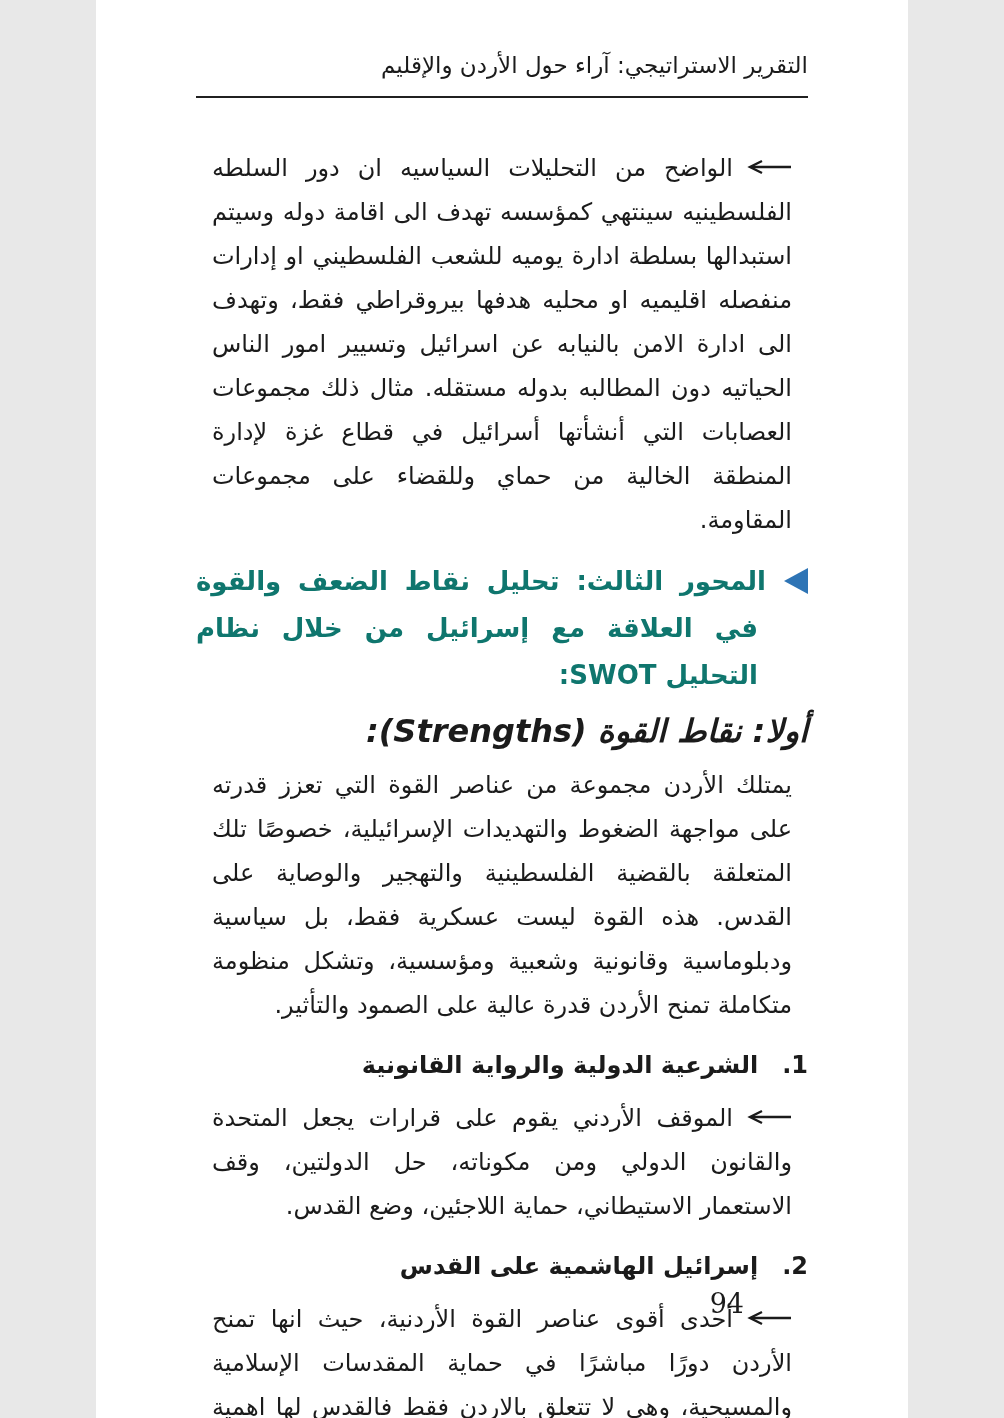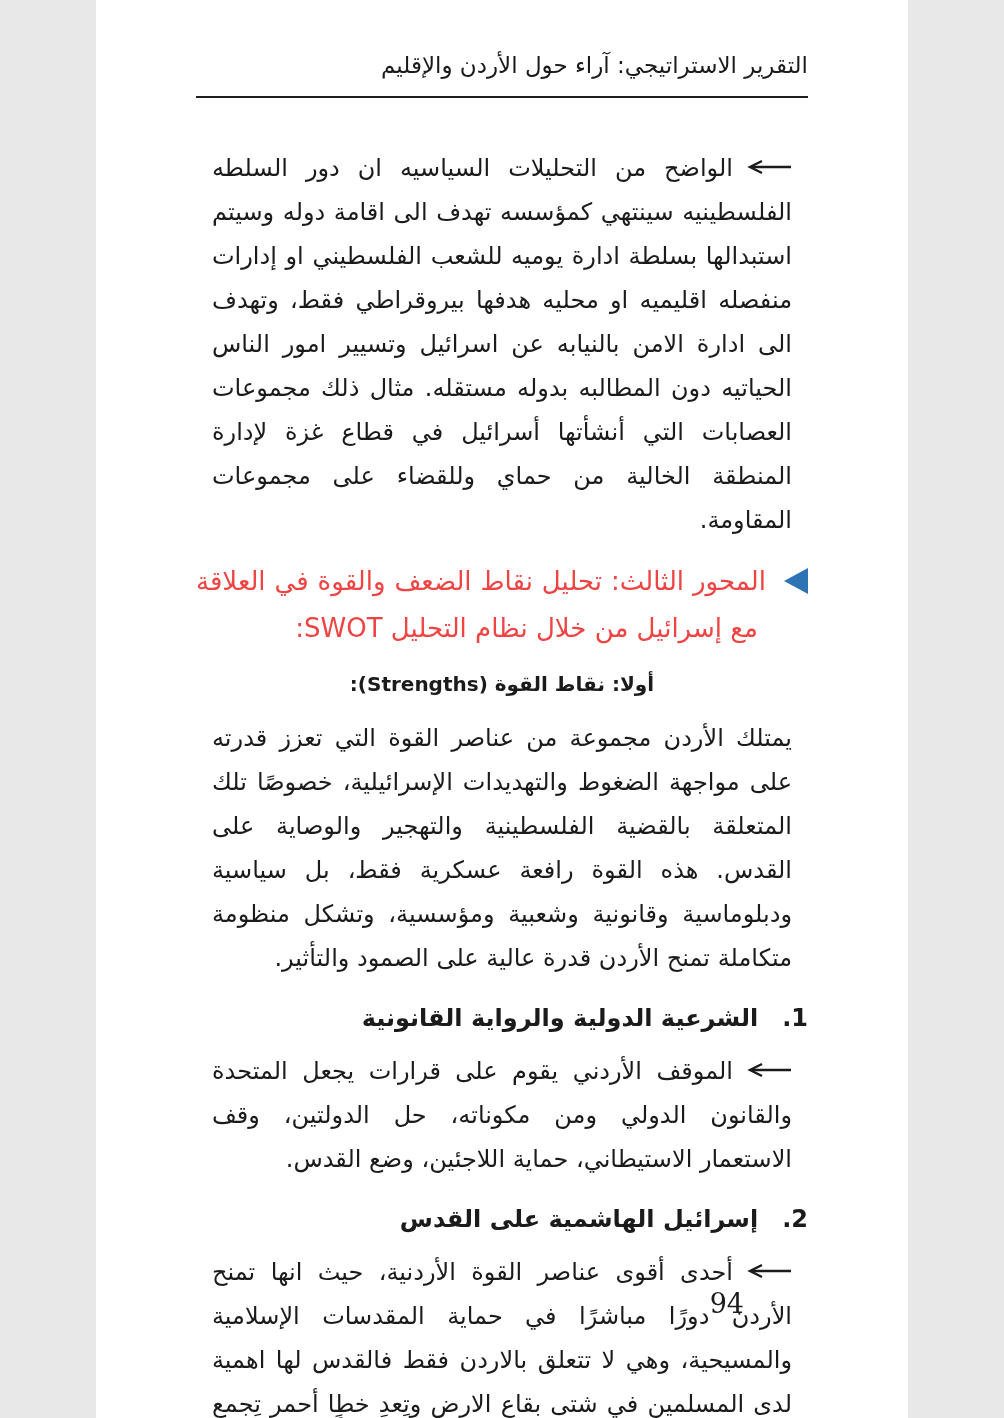--- a/index.html
+++ b/index.html
@@ -37,43 +37,44 @@
   }
   .intro{ margin-top:48px; }
   .arrow-icon{
     display:inline-block;
     vertical-align:middle;
     margin-left:13px;
     margin-bottom:5px;
   }
   .section-heading{
     margin:16px 0 0 0;
-    color:#ef4444;
-    font-weight:normal;
+    color:#0f766e;
+    font-weight:bold;
     font-size:26px;
     line-height:47px;
     text-align:justify;
     padding-right:50px;
     text-indent:-50px;
   }
   .tri{
     display:inline-block;
     width:0;height:0;
     border-top:13px solid transparent;
     border-bottom:13px solid transparent;
     border-right:24px solid #2E74B5;
     vertical-align:-4px;
     margin-left:18px;
   }
   .strengths-heading{
     margin:10px 0 0 0;
     font-weight:bold;
-    font-size:20px;
+    font-size:32px;
     line-height:44px;
-    text-align:center;
+    text-align:right;
+    font-style:italic;
   }
   .intro2{ margin-top:10px; }
   .item-heading{
     margin:12px 0 0 0;
     font-weight:bold;
     font-size:24px;
     line-height:44px;
     text-align:right;
   }
   .item-heading .num{
@@ -108,21 +109,21 @@
         <path d="M16 2 L4 8 L16 14" stroke="#1b1b1b" stroke-width="2.4" fill="none" stroke-linejoin="miter"></path>
       </svg><span>الواضح من التحليلات السياسيه ان دور السلطه الفلسطينيه سينتهي كمؤسسه تهدف الى اقامة دوله وسيتم استبدالها بسلطة ادارة يوميه للشعب الفلسطيني او إدارات منفصله اقليميه او محليه هدفها بيروقراطي فقط، وتهدف الى ادارة الامن بالنيابه عن اسرائيل وتسيير امور الناس الحياتيه دون المطالبه بدوله مستقله. مثال ذلك مجموعات العصابات التي أنشأتها أسرائيل في قطاع غزة لإدارة المنطقة الخالية من حماي وللقضاء على مجموعات المقاومة.</span>
     </p>
 
     <p class="section-heading">
       <span class="tri"></span><span>المحور الثالث: تحليل نقاط الضعف والقوة في العلاقة مع إسرائيل من خلال نظام التحليل SWOT:</span>
     </p>
 
     <p class="strengths-heading">أولا: نقاط القوة (Strengths):</p>
 
-    <p class="body-par intro2">يمتلك الأردن مجموعة من عناصر القوة التي تعزز قدرته على مواجهة الضغوط والتهديدات الإسرائيلية، خصوصًا تلك المتعلقة بالقضية الفلسطينية والتهجير والوصاية على القدس. هذه القوة رافعة عسكرية فقط، بل سياسية ودبلوماسية وقانونية وشعبية ومؤسسية، وتشكل منظومة متكاملة تمنح الأردن قدرة عالية على الصمود والتأثير.</p>
+    <p class="body-par intro2">يمتلك الأردن مجموعة من عناصر القوة التي تعزز قدرته على مواجهة الضغوط والتهديدات الإسرائيلية، خصوصًا تلك المتعلقة بالقضية الفلسطينية والتهجير والوصاية على القدس. هذه القوة ليست عسكرية فقط، بل سياسية ودبلوماسية وقانونية وشعبية ومؤسسية، وتشكل منظومة متكاملة تمنح الأردن قدرة عالية على الصمود والتأثير.</p>
 
     <p class="item-heading">
       <span class="num">1.</span><span>الشرعية الدولية والرواية القانونية</span>
     </p>
 
     <p class="body-par bullet">
       <svg class="arrow-icon" width="46" height="16" viewBox="0 0 46 16" aria-hidden="true">
         <path d="M45 8 H5" stroke="#1b1b1b" stroke-width="2.4" fill="none"></path>
         <path d="M16 2 L4 8 L16 14" stroke="#1b1b1b" stroke-width="2.4" fill="none" stroke-linejoin="miter"></path>
       </svg><span>الموقف الأردني يقوم على قرارات يجعل المتحدة والقانون الدولي ومن مكوناته، حل الدولتين، وقف الاستعمار الاستيطاني، حماية اللاجئين، وضع القدس.</span>

